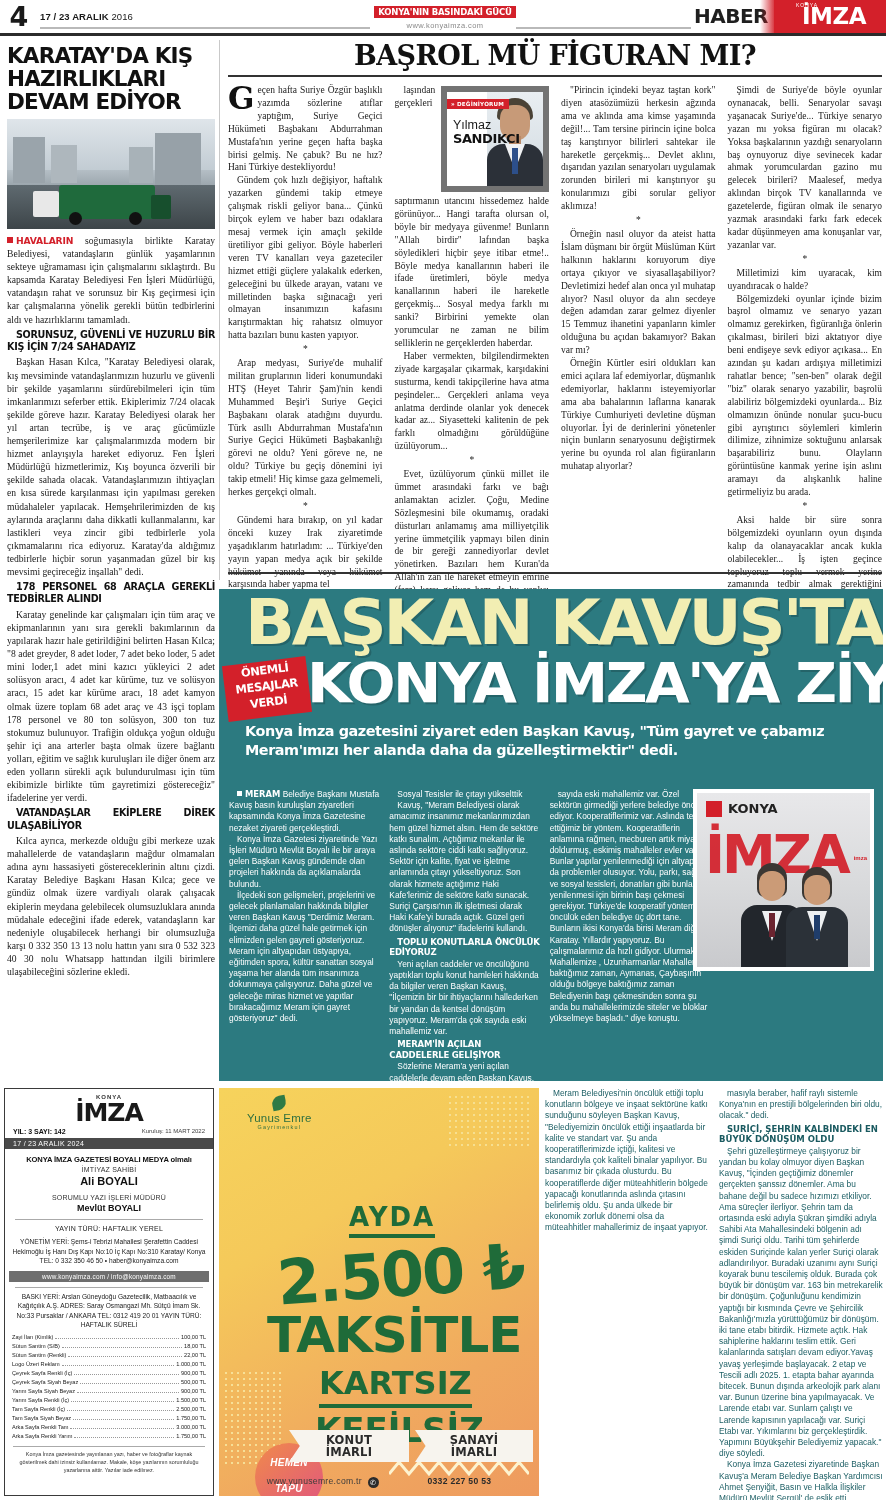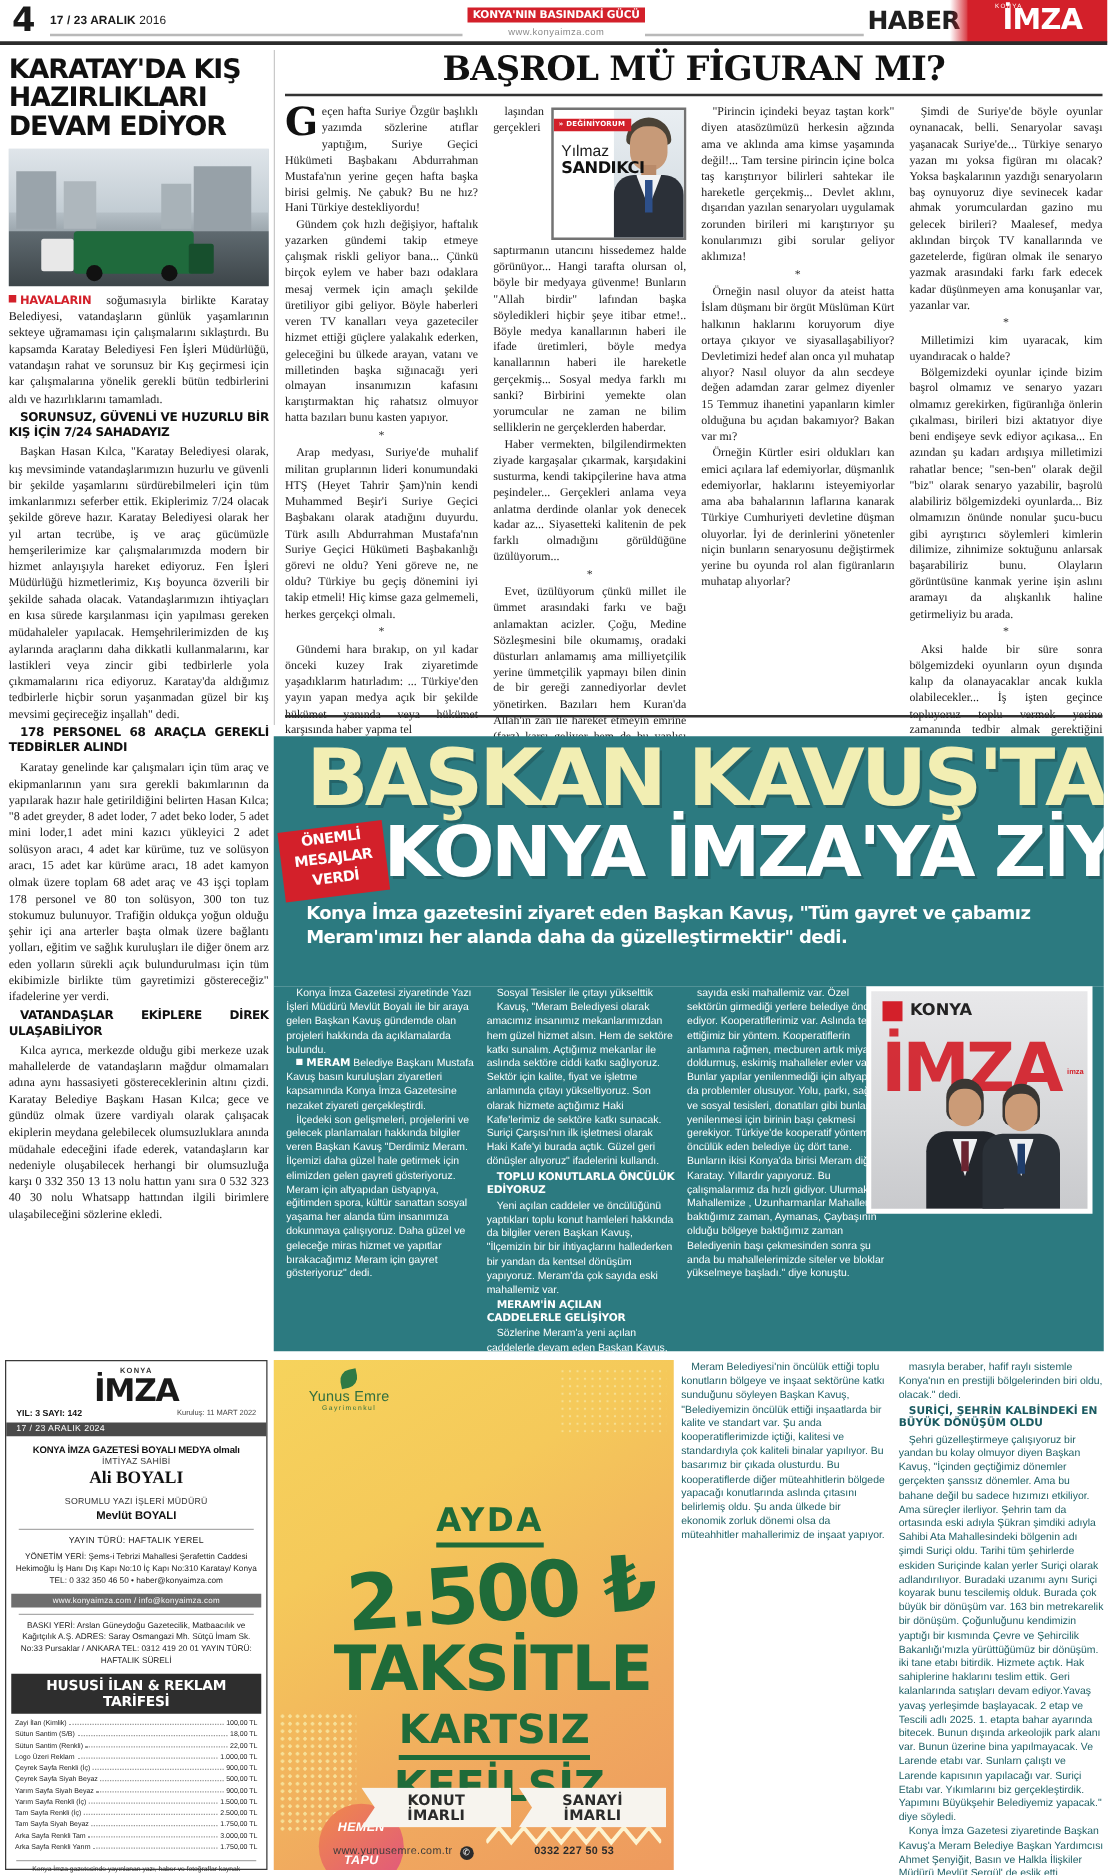--- a/index.html
+++ b/index.html
@@ -96,21 +96,21 @@
   .col { width:210px; }
   .col p { font-family:"Liberation Serif", serif; font-size:9.5px; line-height:12.9px;
     color:#1a1a1a; text-align:justify; text-indent:9px; margin-bottom:0px; }
   .col p.star { text-indent:0; text-align:center; margin:1px 0 1px 0; }
   .dropcapP { text-indent:0 !important; }
   .dropcapP .dc {
     float:left; font-family:"DejaVu Serif", serif; font-weight:700; font-size:31px;
     line-height:26px; margin:1px 3px 0 0; color:#111;
   }
   
-  .colcard { width:108px; height:106px; border:2px solid #737373; float:right;
+  .colcard { width:108px; height:106px; border:6px solid #737373; float:right;
     margin:2px 0 3px 5px; position:relative; background:#fff; overflow:hidden; }
   .colcard .tag { position:absolute; left:0; top:7px; background:#d3202a; color:#fff;
     font-size:5.6px; font-weight:800; padding:2px 5px 2px 4px; letter-spacing:.2px;
     font-family:"DejaVu Sans", sans-serif; z-index:3; }
   .colcard .nm1 { position:absolute; left:6px; top:26px; font-size:12.5px; color:#1a1a1a;
     font-family:"Liberation Sans", sans-serif; z-index:3; }
   .colcard .nm2 { position:absolute; left:6px; top:39px; font-size:13px; font-weight:800;
     color:#111; font-family:"DejaVu Sans", sans-serif; letter-spacing:-.4px; z-index:3; }
   .colcard .ph { position:absolute; right:0; top:0; width:56px; height:106px; overflow:hidden; }
   .colcard .ph .bg { position:absolute; inset:0; background:linear-gradient(180deg,#e9eef2,#cfd8de); }
@@ -198,21 +198,21 @@
      letter-spacing:1px; margin-top:5px; }
   .mastbox .imzabig { text-align:center; font-family:"DejaVu Sans", sans-serif;
      font-weight:900; font-size:25px; color:#1a1a1a; letter-spacing:-1px; line-height:26px; }
   .mrow { display:flex; justify-content:space-between; padding:2px 8px 0 8px; }
   .mrow .l { font-size:7px; font-weight:800; color:#111; }
   .mrow .r { font-size:6px; color:#444; }
   .mdate { background:#4a4a4a; color:#fff; font-size:7px; padding:2px 8px; margin-top:3px; letter-spacing:.3px; }
   .mc { text-align:center; }
   .t1 { font-size:7.6px; font-weight:800; color:#111; margin-top:6px; letter-spacing:-.1px; }
   .t2 { font-size:7px; color:#333; margin-top:2px; letter-spacing:.2px; }
-  .t3 { font-size:14px; font-weight:800; color:#111; margin-top:2px;font-family:Liberation Serif, serif; }
+  .t3 { font-size:11px; font-weight:800; color:#111; margin-top:2px; }
   .t4 { font-size:7px; color:#333; margin-top:7px; letter-spacing:.2px; }
   .t5 { font-size:9px; font-weight:800; color:#111; margin-top:2px; }
   .hr1 { height:1px; background:#aaa; margin:6px 10px 5px 10px; }
   .t6 { font-size:7px; color:#222; letter-spacing:.2px; }
   .t7 { font-size:6.6px; color:#222; line-height:9.6px; margin-top:5px; padding:0 6px; }
   .urlbar { background:#6e6e6e; color:#fff; font-size:6.4px; text-align:center;
      padding:2px 0; margin:5px 4px 0 4px; letter-spacing:.2px; }
   .hr2 { height:1px; background:#aaa; margin:5px 10px 4px 10px; }
   .t8 { font-size:6.6px; color:#222; line-height:9.4px; padding:0 6px; }
   .tarbar { background:#2e2e2e; color:#fff; text-align:center; font-family:"DejaVu Sans", sans-serif;
@@ -402,25 +402,25 @@
       <span>ÖNEMLİ</span>
       <span>MESAJLAR</span>
       <span>VERDİ</span>
     </div>
     <div class="bsub">Konya İmza gazetesini ziyaret eden Başkan Kavuş, "Tüm gayret ve çabamız Meram'ımızı her alanda daha da güzelleştirmektir" dedi.</div>
   </div>
 
   <div class="bzone">
     <div class="bcols">
       <div class="bcol">
-        <p>Konya İmza Gazetesi ziyaretinde Yazı İşleri Müdürü Mevlüt Boyalı ile bir araya gelen Başkan Kavuş gündemde olan projeleri hakkında da açıklamalarda bulundu.</p>
         <p>
           <span class="wsq"></span><span class="bkicker">MERAM</span>
           <span>Belediye Başkanı Mustafa Kavuş basın kuruluşları ziyaretleri kapsamında Konya İmza Gazetesine nezaket ziyareti gerçekleştirdi.</span>
         </p>
+        <p>Konya İmza Gazetesi ziyaretinde Yazı İşleri Müdürü Mevlüt Boyalı ile bir araya gelen Başkan Kavuş gündemde olan projeleri hakkında da açıklamalarda bulundu.</p>
         <p>İlçedeki son gelişmeleri, projelerini ve gelecek planlamaları hakkında bilgiler veren Başkan Kavuş "Derdimiz Meram. İlçemizi daha güzel hale getirmek için elimizden gelen gayreti gösteriyoruz. Meram için altyapıdan üstyapıya, eğitimden spora, kültür sanattan sosyal yaşama her alanda tüm insanımıza dokunmaya çalışıyoruz. Daha güzel ve geleceğe miras hizmet ve yapıtlar bırakacağımız Meram için gayret gösteriyoruz" dedi.</p>
       </div>
       <div class="bcol">
         <p>Sosyal Tesisler ile çıtayı yükselttik</p>
         <p>Kavuş, "Meram Belediyesi olarak amacımız insanımız mekanlarımızdan hem güzel hizmet alsın. Hem de sektöre katkı sunalım. Açtığımız mekanlar ile aslında sektöre ciddi katkı sağlıyoruz. Sektör için kalite, fiyat ve işletme anlamında çıtayı yükseltiyoruz. Son olarak hizmete açtığımız Haki Kafe'lerimiz de sektöre katkı sunacak. Suriçi Çarşısı'nın ilk işletmesi olarak Haki Kafe'yi burada açtık. Güzel geri dönüşler alıyoruz" ifadelerini kullandı.</p>
         <div class="bsubhead">TOPLU KONUTLARLA ÖNCÜLÜK EDİYORUZ</div>
         <p>Yeni açılan caddeler ve öncülüğünü yaptıkları toplu konut hamleleri hakkında da bilgiler veren Başkan Kavuş, "İlçemizin bir bir ihtiyaçlarını hallederken bir yandan da kentsel dönüşüm yapıyoruz. Meram'da çok sayıda eski mahallemiz var.</p>
         <div class="bsubhead">MERAM'İN AÇILAN CADDELERLE GELİŞİYOR</div>
         <p>Sözlerine Meram'a yeni açılan caddelerle devam eden Başkan Kavuş, Konya Büyükşehir Belediyemiz ile birlikte açtığımız caddeler var. Gazze Caddesi, Alparslan Türkeş caddesi, Demiryolu kenarında bulunan Karabağ ve Kazakistan Caddeleri var. Bir yere cadde açtığınız zaman etrafında aynı zamanda dönüşmeye başlıyor. Gazze Caddesi Konya'nın önümüzdeki 20, 30 yıl en güzel caddelerinden birisi olacak. Üzerinde bina ve mağazalar çok prestijli oluşuyor. Meram Belediyesi Hizmet binamız ve Kaymakamlık binamız orada konuşlanan</p>
       </div>
@@ -483,21 +483,20 @@
       <div class="t3">Ali BOYALI</div>
       <div class="t4">SORUMLU YAZI İŞLERİ MÜDÜRÜ</div>
       <div class="t5">Mevlüt BOYALI</div>
       <div class="hr1"></div>
       <div class="t6">YAYIN TÜRÜ: HAFTALIK YEREL</div>
       <div class="t7">YÖNETİM YERİ: Şems-i Tebrizi Mahallesi Şerafettin Caddesi Hekimoğlu İş Hanı Dış Kapı No:10 İç Kapı No:310 Karatay/ Konya TEL: 0 332 350 46 50 • haber@konyaimza.com</div>
     </div>
     <div class="urlbar">www.konyaimza.com / info@konyaimza.com</div>
     <div class="hr2"></div>
     <div class="t8 mc">BASKI YERİ: Arslan Güneydoğu Gazetecilik, Matbaacılık ve Kağıtçılık A.Ş. ADRES: Saray Osmangazi Mh. Sütçü İmam Sk. No:33 Pursaklar / ANKARA TEL: 0312 419 20 01 YAYIN TÜRÜ: HAFTALIK SÜRELİ</div>
-    <div class="tarbar">HUSUSİ İLAN &amp; REKLAM TARİFESİ</div>
     <div class="ptable">
       <div class="ptr">
           <span class="nm">Zayi İlan (Kimlik)</span>
           <span class="dots"></span>
           <span class="vl">100,00 TL</span>
         </div>
       <div class="ptr">
           <span class="nm">Sütun Santim (S/B)</span>
           <span class="dots"></span>
           <span class="vl">18,00 TL</span>

